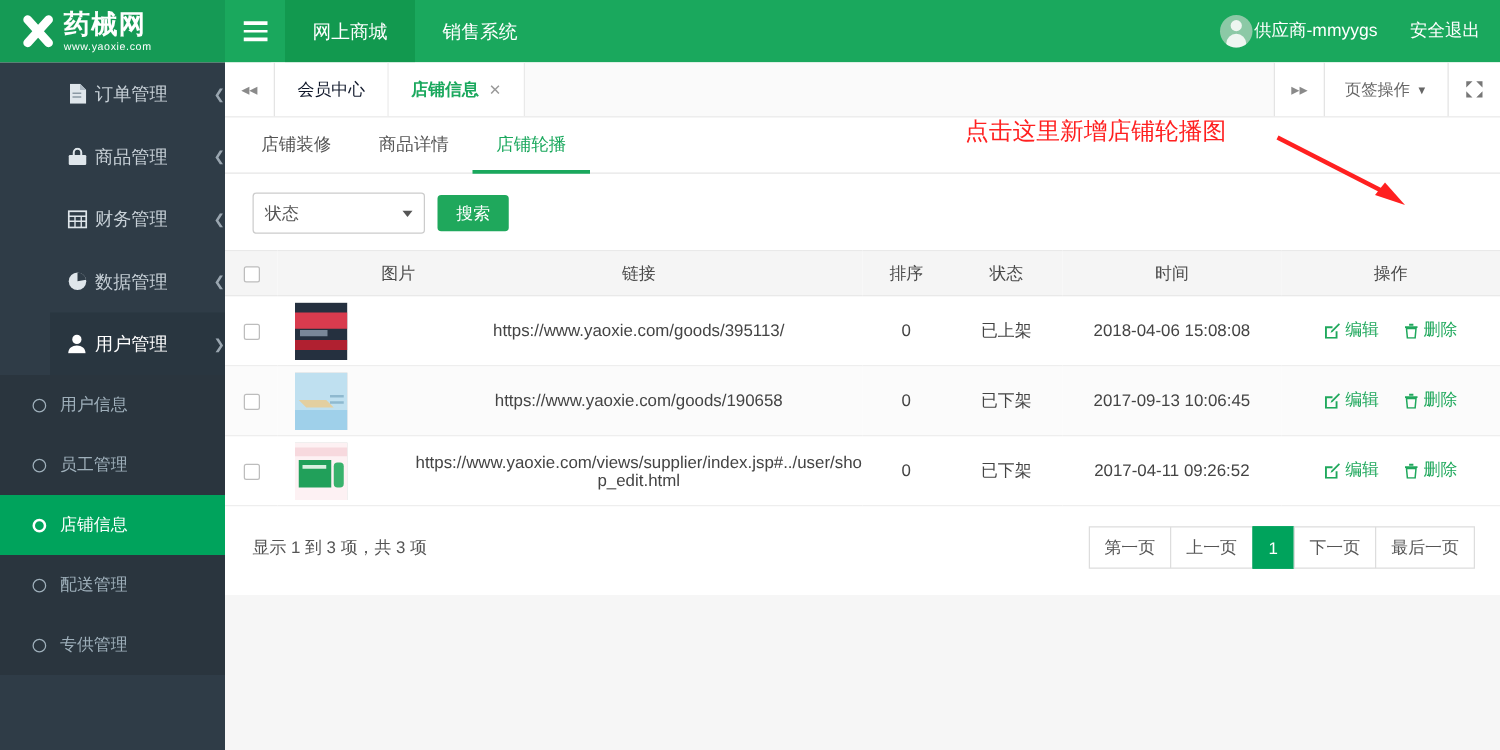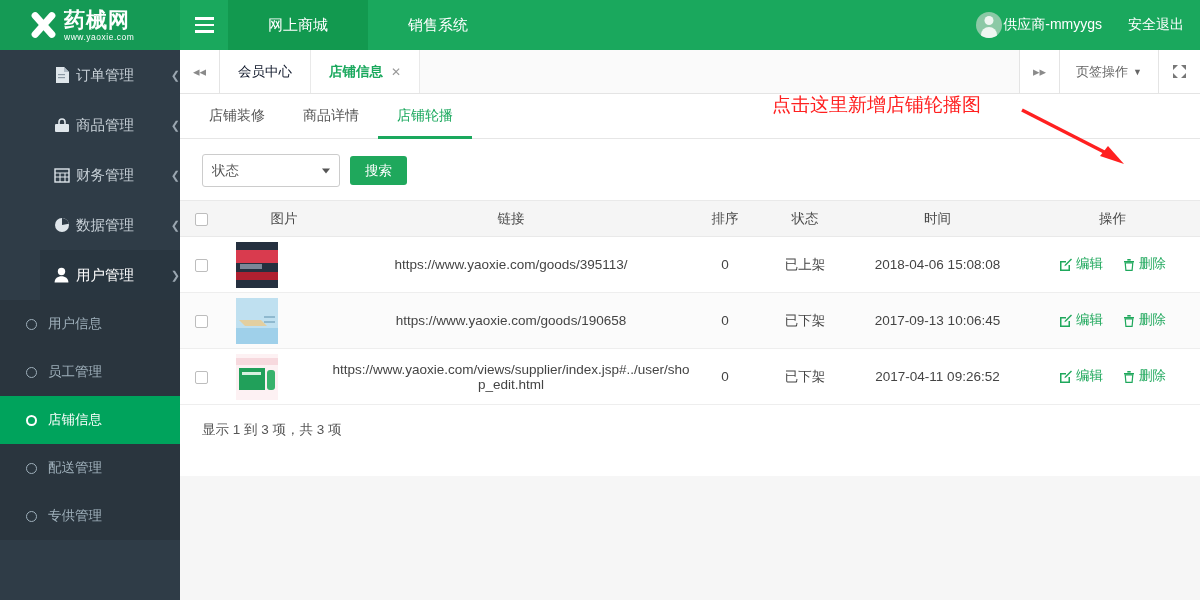--- a/index.html
+++ b/index.html
@@ -7,21 +7,21 @@
     width: 1200px; height: 600px;
     font-family: "Liberation Sans", "DejaVu Sans", sans-serif;
     background: #f7f7f7; overflow: hidden;
   }
   .app { position: relative; width: 1200px; height: 600px; }
 
   
   .logo-box {
     position: absolute; left: 0; top: 0; width: 217px; height: 50px;
     background: #159a55; display: flex; align-items: center; gap: 6px;
-    padding-left: 28px;
+    padding-left: 15px;
   }
   .logo-mark { width: 30px; height: 30px; position: relative; flex: none; }
   .logo-mark i {
     position: absolute; left: 12px; top: -1px; width: 7px; height: 32px;
     background: #fff; border-radius: 4px; display: block;
   }
   .logo-mark i:nth-child(1) { transform: rotate(42deg); }
   .logo-mark i:nth-child(2) { transform: rotate(-42deg); }
   .logo-text { color: #fff; line-height: 1; }
   .logo-cn { font-size: 21px; font-weight: bold; letter-spacing: 1px; }
@@ -31,21 +31,21 @@
   .topbar {
     position: absolute; left: 180px; top: 0; right: 0; height: 50px;
     background: #1aa85d; display: flex; align-items: center;
   }
   .hamburger {
     width: 48px; height: 50px; display: flex; flex-direction: column;
     align-items: center; justify-content: center; gap: 4px; cursor: pointer;
   }
   .hamburger span { display: block; width: 19px; height: 2.5px; background: #fff; }
   .nav-item {
-    height: 50px; padding: 0 40px; display: flex; align-items: center;
+    height: 50px; padding: 0 22px; display: flex; align-items: center;
     color: #fff; font-size: 15px; cursor: pointer;
   }
   .nav-item.active { background: #12994f; }
   .topbar-right {
     margin-left: auto; display: flex; align-items: center; height: 50px;
     padding-right: 16px; gap: 26px;
   }
   .avatar {
     width: 26px; height: 26px; border-radius: 50%; background: #8cc9a6;
     position: relative; overflow: hidden; flex: none;
@@ -369,21 +369,21 @@
         <button class="btn">搜索</button>
 
       </div>
 
       <table class="grid">
         <thead>
           <tr>
             <th style="width:42px">
               <span class="cb"></span>
             </th>
-            <th style="width:110px;text-align:center;padding-left:14px">图片</th>
+            <th style="width:110px;text-align:right;padding-left:14px">图片</th>
             <th>链接</th>
             <th style="width:70px">排序</th>
             <th style="width:90px">状态</th>
             <th style="width:175px">时间</th>
             <th style="width:175px">操作</th>
           </tr>
         </thead>
         <tbody>
 
           <tr>
@@ -491,20 +491,27 @@
                 <span>删除</span>
               </span>
             </td>
           </tr>
 
         </tbody>
       </table>
 
       <div class="tfoot">
         <div class="info">显示 1 到 3 项，共 3 项</div>
+        <div class="pager">
+          <div class="pg">第一页</div>
+          <div class="pg">上一页</div>
+          <div class="pg num active">1</div>
+          <div class="pg">下一页</div>
+          <div class="pg">最后一页</div>
+        </div>
       </div>
 
     </div>
   </div>
 
   <div class="annot">点击这里新增店铺轮播图</div>
   <svg class="arrow-svg" width="118" height="70" viewBox="0 0 118 70">
     <path d="M2 6 L92 52" stroke="#ff2020" stroke-width="3.5" fill="none"></path>
     <path d="M104 60 L80 52 L88 42 Z" fill="#ff2020"></path>
   </svg>

